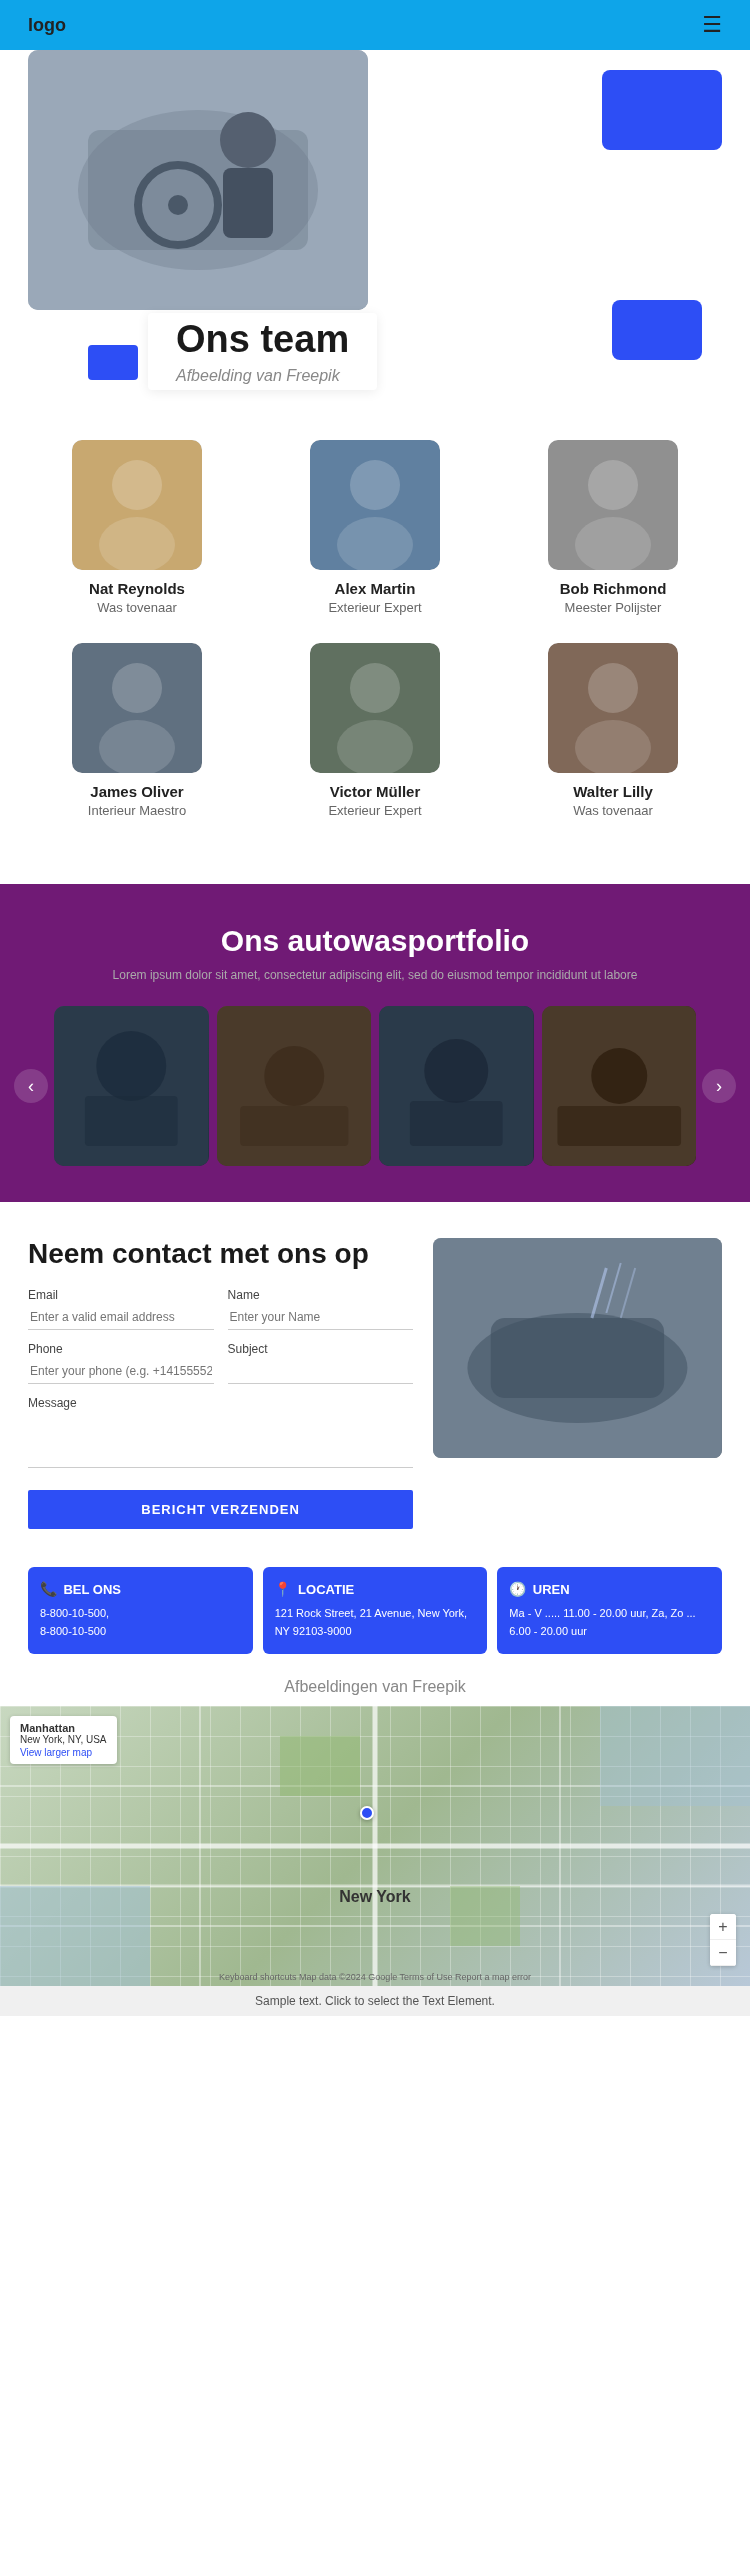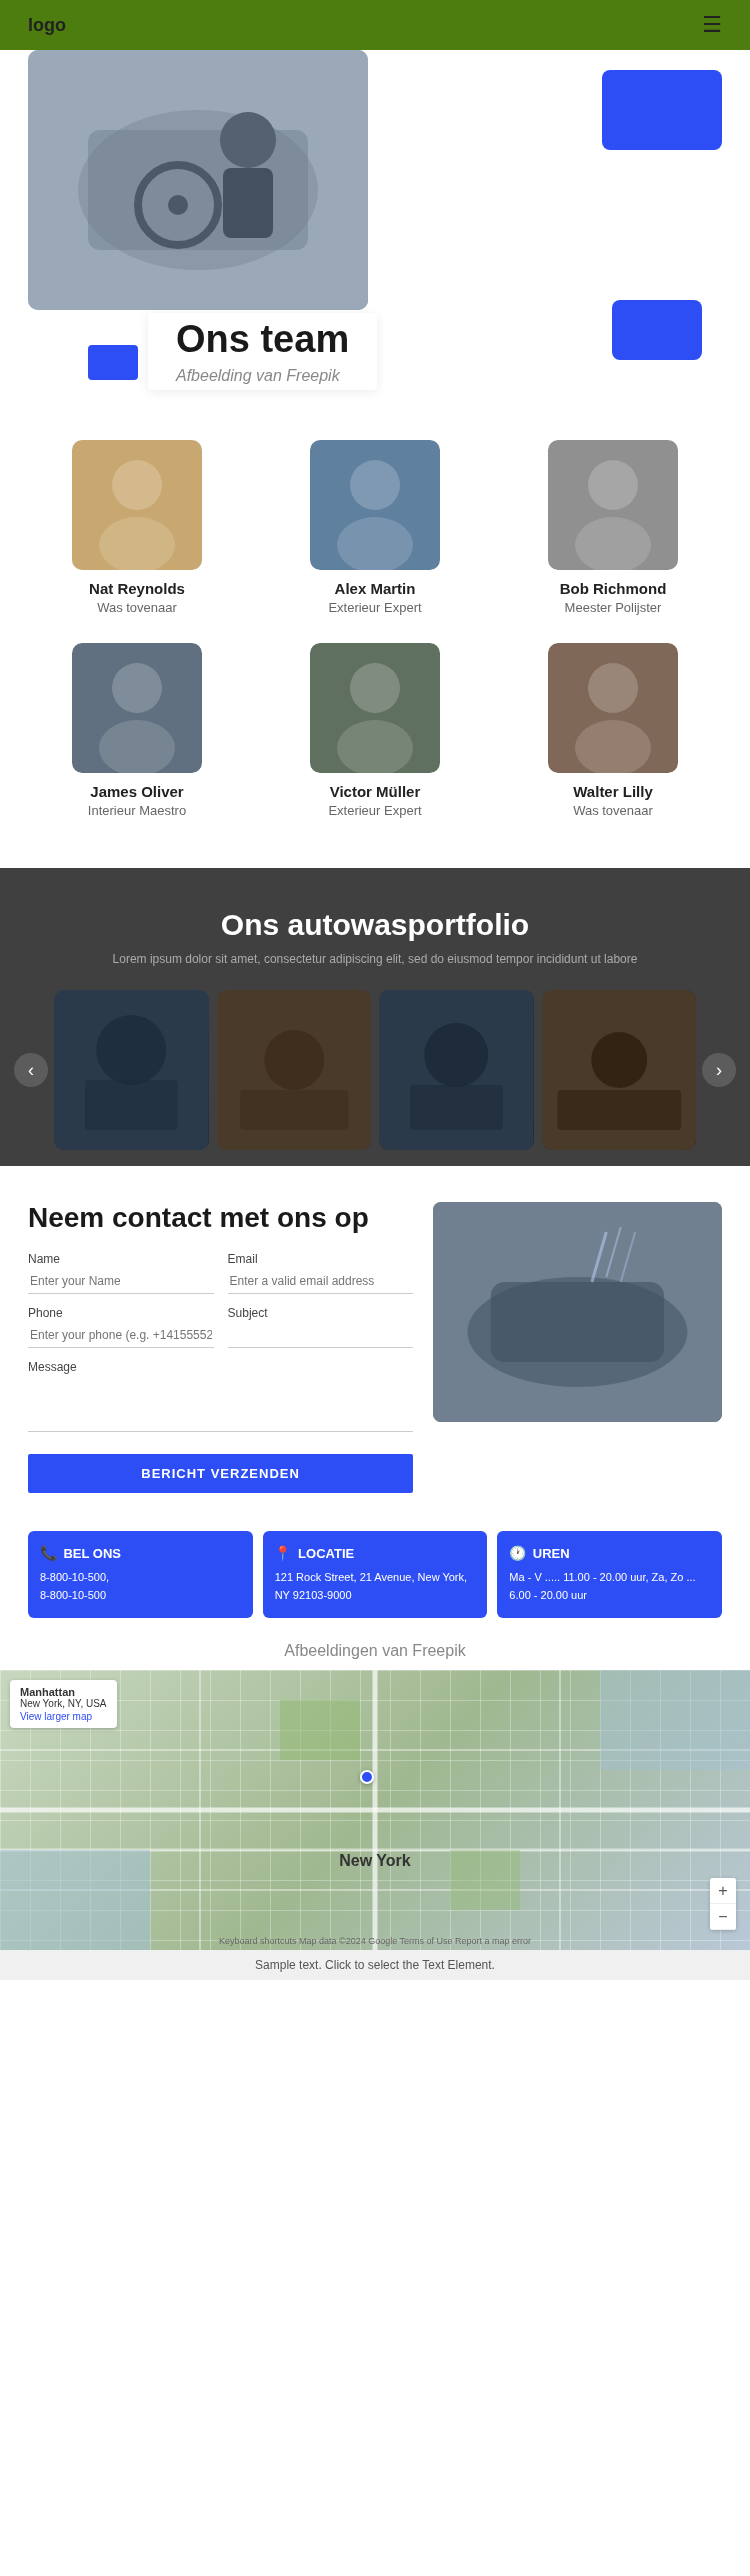--- a/index.html
+++ b/index.html
@@ -4,21 +4,21 @@
   <style>
     * { box-sizing: border-box; margin: 0; padding: 0; }
     body { font-family: Arial, sans-serif; width: 750px; background: #fff; overflow-x: hidden; }
 
     
     .header {
       display: flex;
       justify-content: space-between;
       align-items: center;
       padding: 12px 28px;
-      background: #4d7c0f;
+      background: #0ea5e9;
     }
     .logo-text { font-size: 18px; font-weight: bold; color: #222; }
     .hamburger { font-size: 22px; cursor: pointer; color: #222; }
 
     
     .hero-section {
       position: relative;
       height: 340px;
       margin: 0 28px 40px 28px;
       overflow: visible;
@@ -92,23 +92,23 @@
     .photo-bob { background: linear-gradient(135deg, #c0c0c0 0%, #808080 100%); }
     .photo-james { background: linear-gradient(135deg, #a8b8c8 0%, #607080 100%); }
     .photo-victor { background: linear-gradient(135deg, #b8c8b8 0%, #607060 100%); }
     .photo-walter { background: linear-gradient(135deg, #c8b8a8 0%, #806858 100%); }
 
     .member-name { font-size: 15px; font-weight: bold; color: #222; margin-bottom: 3px; }
     .member-role { font-size: 13px; color: #666; }
 
     
     .portfolio-section {
-      background: #404040;
-      padding: 40px 0 16px 0;
-      margin-top: 10px;
+      background: #701a75;
+      padding: 40px 0 36px 0;
+      margin-top: 26px;
     }
     .portfolio-title {
       text-align: center;
       font-size: 30px;
       font-weight: bold;
       color: #fff;
       margin-bottom: 10px;
     }
     .portfolio-subtitle {
       text-align: center;
@@ -458,26 +458,26 @@
     </div>
     <button class="carousel-btn">›</button>
   </div>
 </section>
 
 <section class="contact-section">
   <div class="contact-form-side">
     <h2 class="contact-title">Neem contact met ons op</h2>
     <div class="form-row">
       <div class="form-group">
+        <label>Email</label>
+        <input type="email" placeholder="Enter a valid email address" style="">
+      </div>
+      <div class="form-group">
         <label>Name</label>
         <input type="text" placeholder="Enter your Name" style="">
-      </div>
-      <div class="form-group">
-        <label>Email</label>
-        <input type="email" placeholder="Enter a valid email address" style="">
       </div>
     </div>
     <div class="form-row">
       <div class="form-group">
         <label>Phone</label>
         <input type="text" placeholder="Enter your phone (e.g. +14155552)" style="">
       </div>
       <div class="form-group">
         <label>Subject</label>
         <input type="text" style="">

